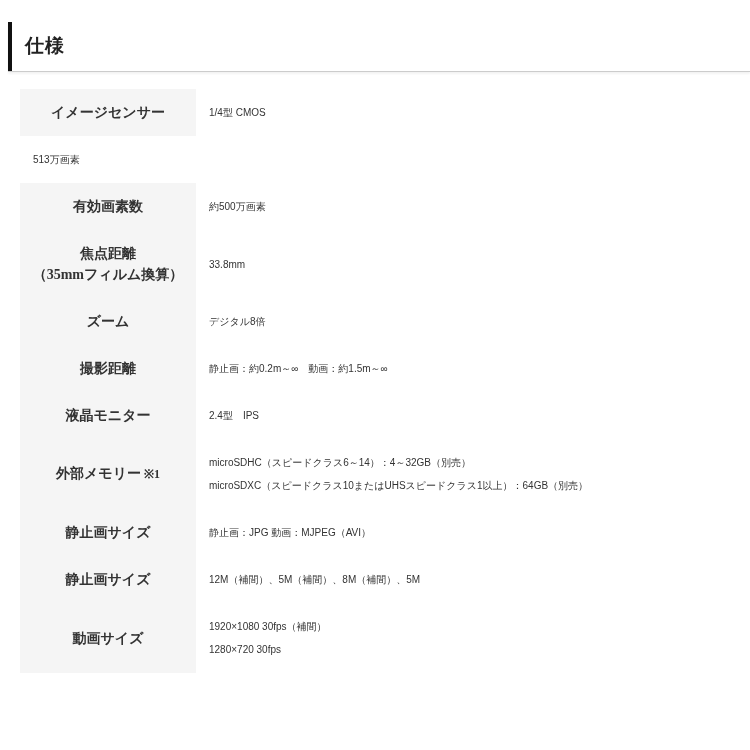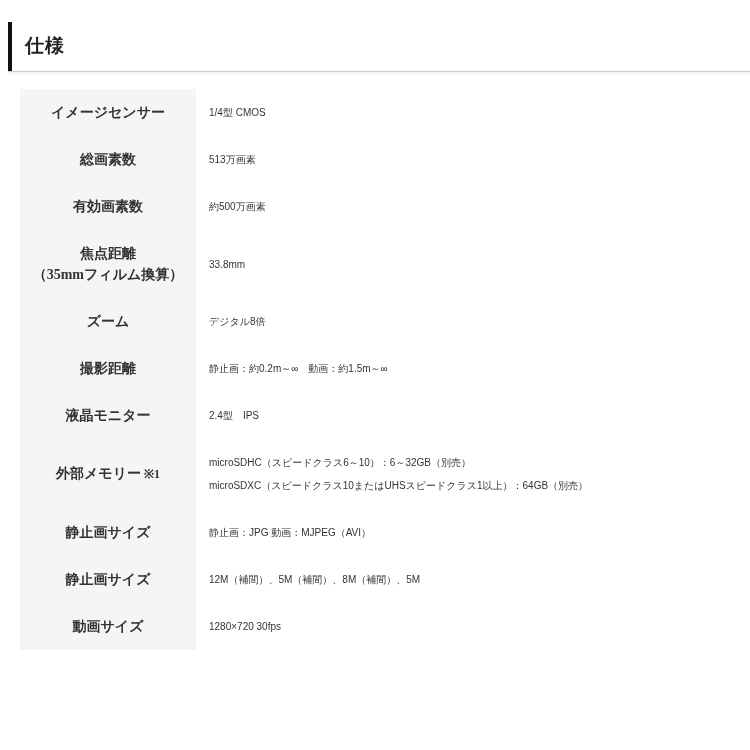--- a/index.html
+++ b/index.html
@@ -88,23 +88,20 @@
   <div class="spec-table">
       <div class="spec-row">
         <div class="spec-label">
           <div>イメージセンサー</div>
         </div>
         <div class="spec-value">
           <div>1/4型 CMOS</div>
         </div>
       </div>
       <div class="spec-row">
-        <div class="spec-label">
-          <div>総画素数</div>
-        </div>
         <div class="spec-value">
           <div>513万画素</div>
         </div>
       </div>
       <div class="spec-row">
         <div class="spec-label">
           <div>有効画素数</div>
         </div>
         <div class="spec-value">
           <div>約500万画素</div>
@@ -141,21 +138,21 @@
         </div>
         <div class="spec-value">
           <div>2.4型　IPS</div>
         </div>
       </div>
       <div class="spec-row">
         <div class="spec-label">
           <div>外部メモリー<span class="spec-note"> ※1</span></div>
         </div>
         <div class="spec-value">
-          <div>microSDHC（スピードクラス6～10）：6～32GB（別売）</div>
+          <div>microSDHC（スピードクラス6～14）：4～32GB（別売）</div>
           <div>microSDXC（スピードクラス10またはUHSスピードクラス1以上）：64GB（別売）</div>
         </div>
       </div>
       <div class="spec-row">
         <div class="spec-label">
           <div>静止画サイズ</div>
         </div>
         <div class="spec-value">
           <div>静止画：JPG 動画：MJPEG（AVI）</div>
         </div>
@@ -166,17 +163,18 @@
         </div>
         <div class="spec-value">
           <div>12M（補間）、5M（補間）、8M（補間）、5M</div>
         </div>
       </div>
       <div class="spec-row">
         <div class="spec-label">
           <div>動画サイズ</div>
         </div>
         <div class="spec-value">
+          <div>1920×1080 30fps（補間）</div>
           <div>1280×720 30fps</div>
         </div>
       </div>
     </div>
 </div>
 
 </body></html>

